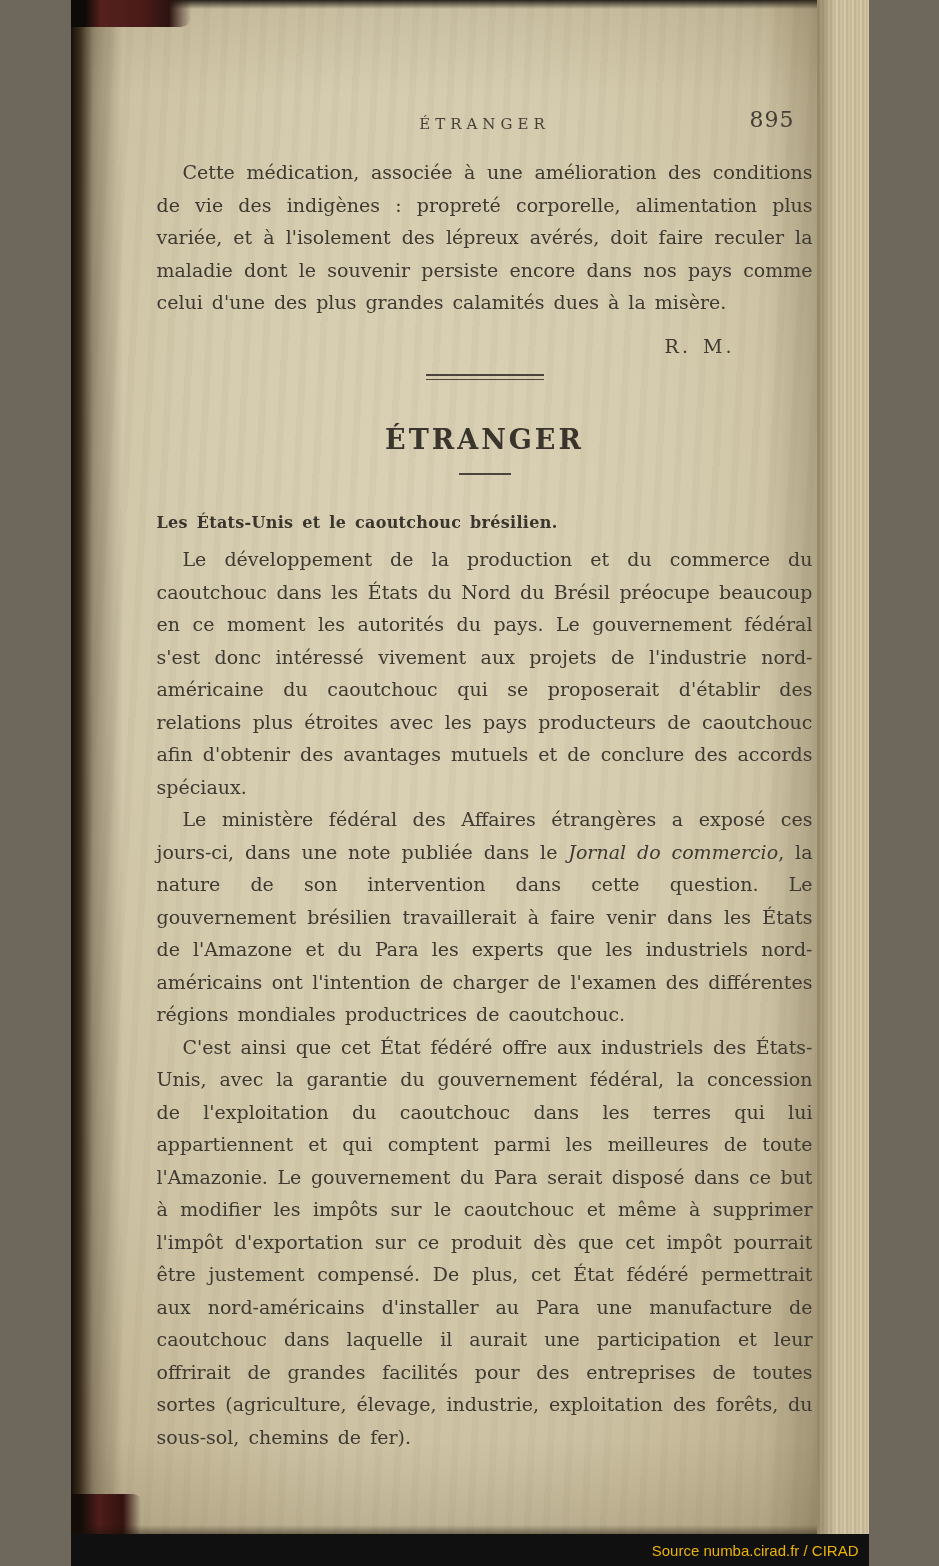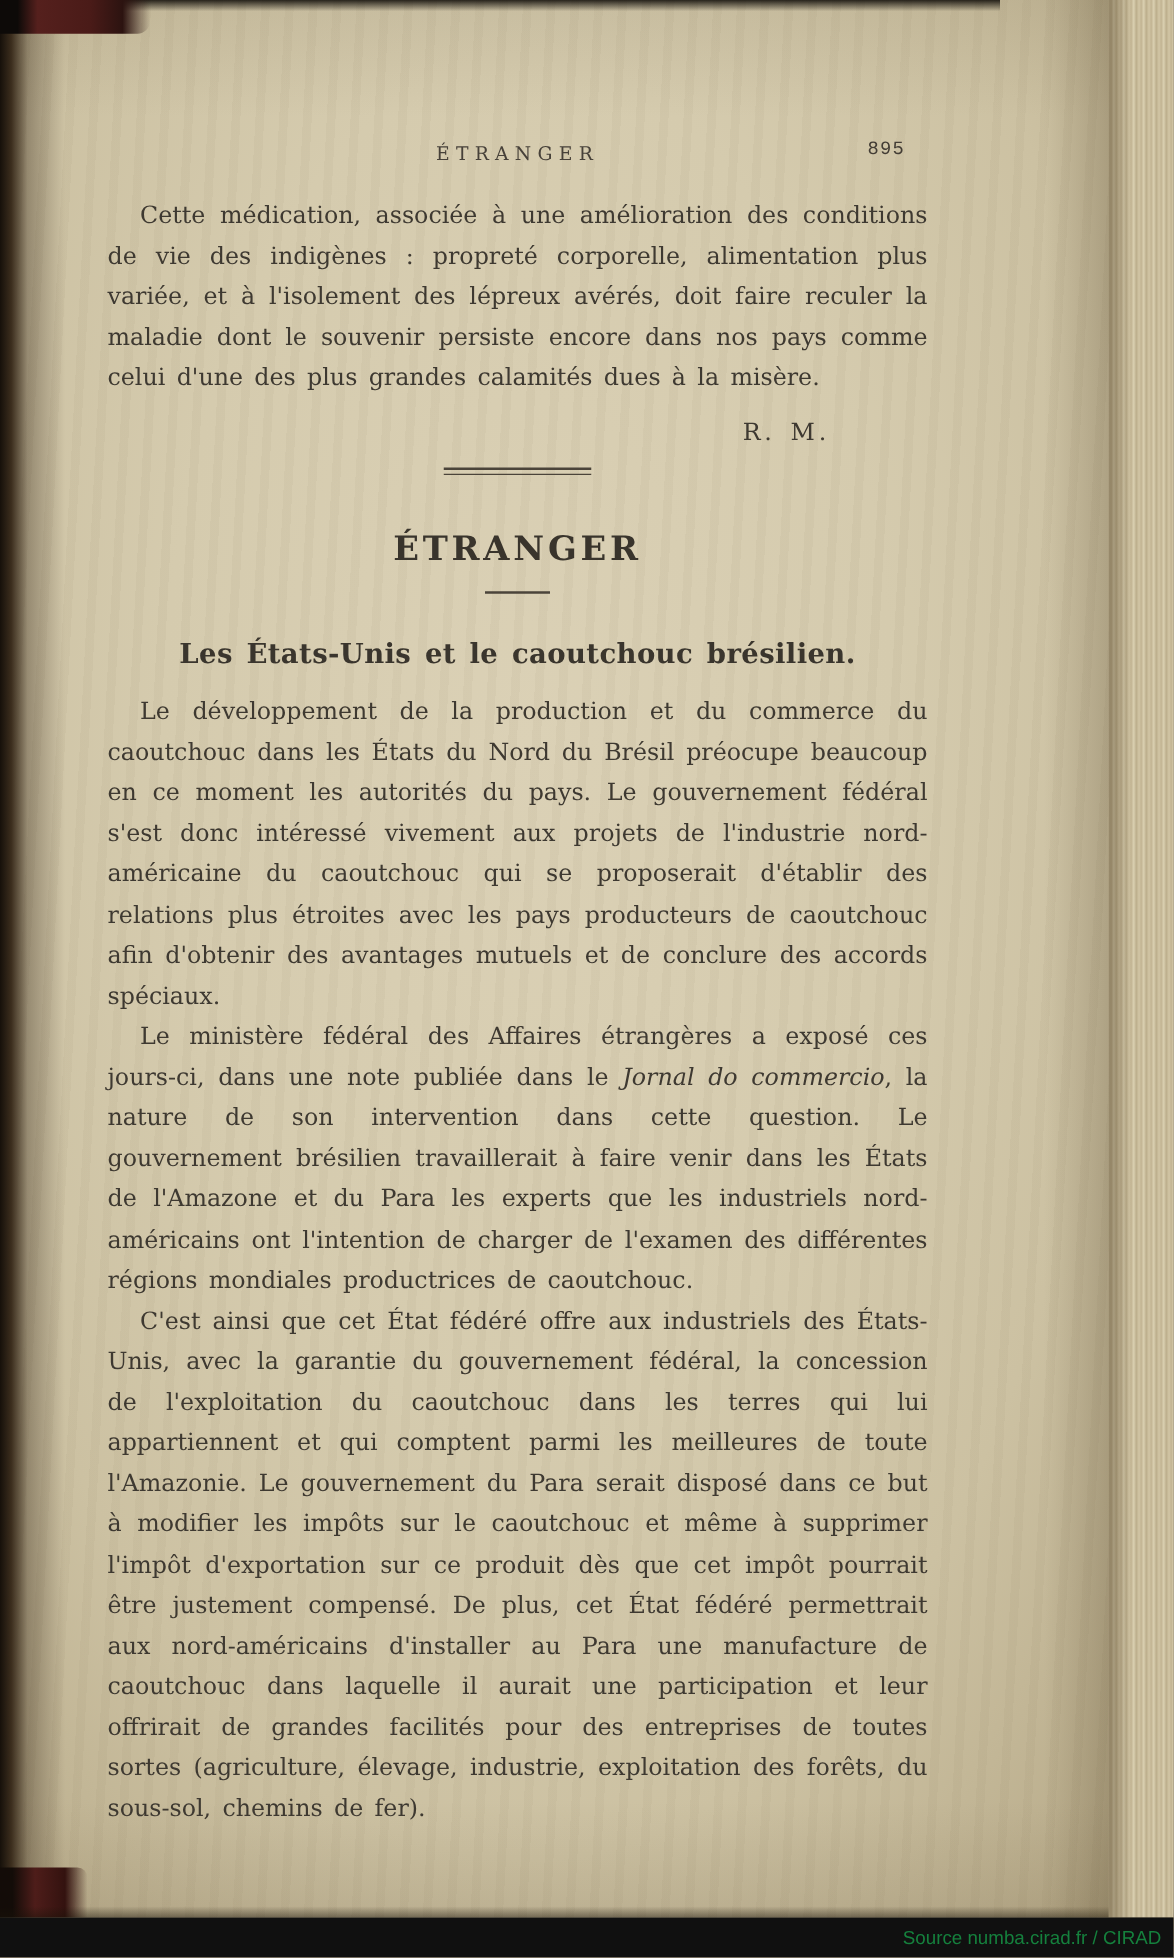--- a/index.html
+++ b/index.html
@@ -1,18 +1,18 @@
 <!DOCTYPE html>
 <html><head>
 <meta charset="utf-8">
 <style>
   html,body{margin:0;padding:0;background:#6e675c;}
   .scan{
     position:relative;
-    width:939px;height:1566px;
+    width:798px;height:1566px;
     margin:0 auto;
     overflow:hidden;
     background:radial-gradient(ellipse at 45% 38%, #dbd1b6 0%, #d5cbae 40%, #ccc1a2 65%, #b9ac8b 90%, #a99c7b 100%);
     font-family:"DejaVu Serif","Liberation Serif",serif;
   }
   
   .paper-texture{
     position:absolute;inset:0;
     background:
       repeating-linear-gradient(93deg, rgba(120,105,75,0.05) 0 7px, rgba(0,0,0,0) 7px 19px),
@@ -56,49 +56,49 @@
 
   
   .page-content{
     position:absolute;top:106px;left:86px;width:656px;
     color:#3e3931;
     font-size:19px;line-height:32.5px;
     word-spacing:3px;
   }
   .running-head-row{position:relative;text-align:center;height:32px;}
   .running-head{font-size:15px;letter-spacing:5px;color:#474139;}
-  .page-number{position:absolute;right:18px;top:-2px;font-size:15px;letter-spacing:1px;color:#433d35;font-family:Liberation Mono, monospace;}
+  .page-number{position:absolute;right:18px;top:-2px;font-size:22px;letter-spacing:1px;color:#433d35;}
   .intro{margin:18px 0 11px;text-align:justify;text-indent:26px;}
   .signature{text-align:right;padding-right:78px;margin-top:4px;letter-spacing:3px;}
   .double-rule{
     width:118px;margin:12px auto 0;height:3px;
     border-top:2px solid #4b443a;border-bottom:1px solid #4b443a;
   }
   .section-title{
     text-align:center;font-size:27px;font-weight:bold;
     letter-spacing:3px;margin:44px 0 0;color:#39342c;
   }
   .short-rule{width:52px;margin:16px auto 0;border-top:2px solid #4b443a;}
   .article-title{
-    text-align:center;font-size:22px;font-weight:bold;
-    margin:32px 0 14px;letter-spacing:0.3px;color:#3a352d;
+    text-align:left;font-size:16px;font-weight:bold;
+    margin:32px 0 4px;letter-spacing:0.3px;color:#3a352d;
   }
   .body-paragraphs{}
   .body-par{margin:0;text-align:justify;text-indent:26px;}
   .italic{font-style:italic;}
 
   
   .footer-bar{
     position:absolute;left:0;right:0;bottom:0;height:32px;
     background:#101010;
     display:flex;align-items:center;justify-content:flex-end;
     padding-right:10px;box-sizing:border-box;
   }
   .footer-bar span{
-    color:#15803d;font-family:"Liberation Sans",sans-serif;font-size:15px;
+    color:#eab308;font-family:"Liberation Sans",sans-serif;font-size:15px;
   }
 </style>
 </head>
 <body>
 
 <div class="scan">
 
   <div class="paper-texture"></div>
   <div class="left-gutter"></div>
   <div class="top-edge"></div>

